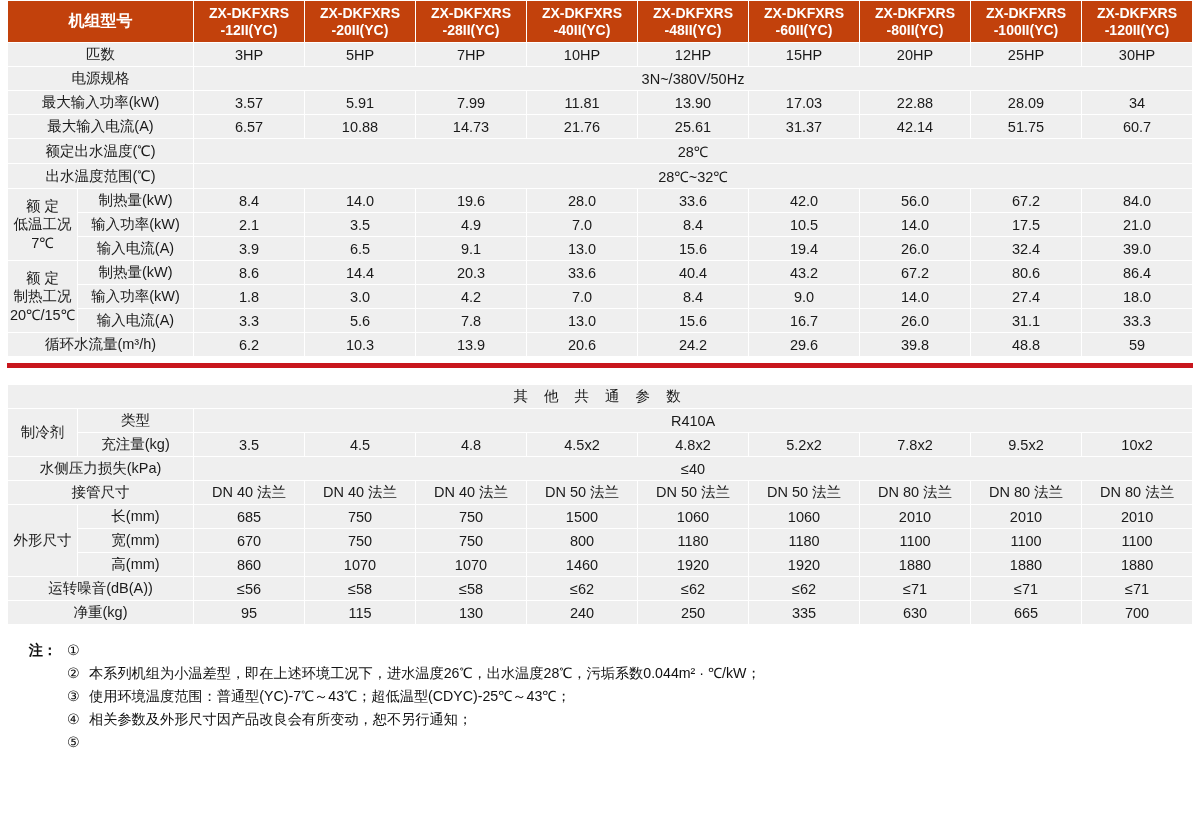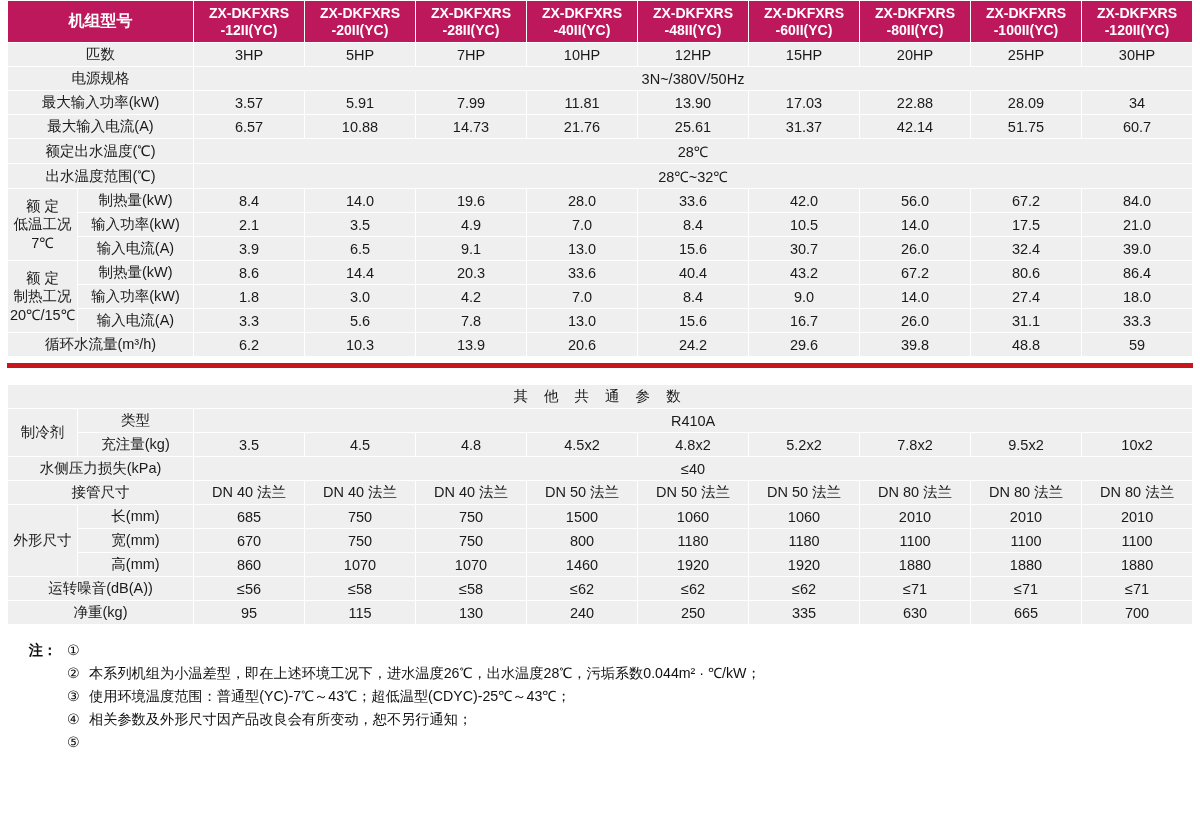--- a/index.html
+++ b/index.html
@@ -35,21 +35,21 @@
     vertical-align: middle;
     font-size: 14.5px;
     padding: 2px 1px;
     height: 23px;
     background: #efefef;
     color: #1a1a1a;
     font-weight: normal;
   }
   
   tr.hdr td {
-    background: #be185d;
+    background: #c2410c;
     color: #ffffff;
     font-weight: bold;
     font-size: 14px;
     line-height: 1.15;
     height: 42px;
   }
   tr.hdr td.modelname {
     font-size: 16px;
   }
   td.lbl {
@@ -204,21 +204,21 @@
         <td>17.5</td>
         <td>21.0</td>
       </tr>
       <tr>
         <td class="lbl">输入电流(A)</td>
         <td>3.9</td>
         <td>6.5</td>
         <td>9.1</td>
         <td>13.0</td>
         <td>15.6</td>
-        <td>30.7</td>
+        <td>19.4</td>
         <td>26.0</td>
         <td>32.4</td>
         <td>39.0</td>
       </tr>
 
       <tr>
         <td class="grp" rowspan="3">
           <span>额 定</span><br>
           <span>制热工况</span><br>
           <span>20℃/15℃</span>

